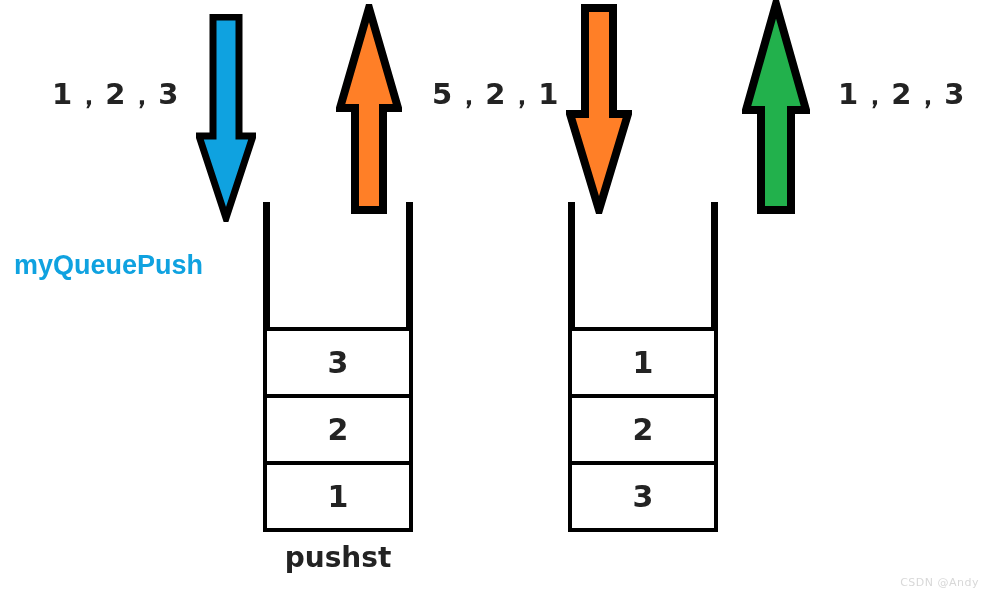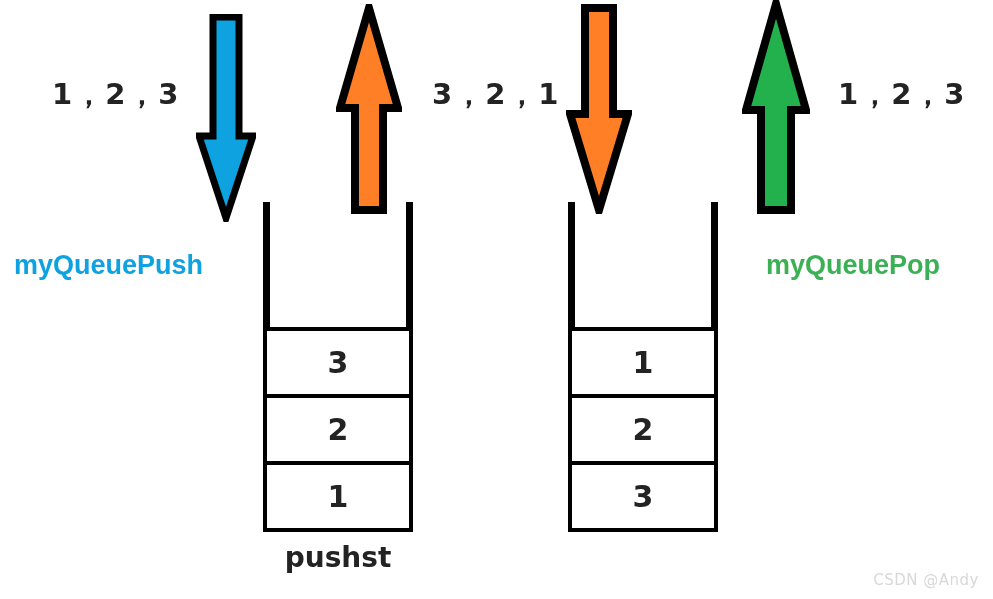--- a/index.html
+++ b/index.html
@@ -110,41 +110,40 @@
     line-height: 1;
     white-space: nowrap;
   }
 
   
   #watermark {
     position: absolute;
     right: 14px;
     bottom: 10px;
     font-family: "DejaVu Sans", "Liberation Sans", sans-serif;
-    font-size: 15px;
+    font-size: 11px;
     color: #d8d8d8;
     white-space: nowrap;
     letter-spacing: 0.5px;
     text-align: right;
   }
 </style>
 </head>
 <body>
 
 <div id="canvas">
 
   <div class="seq-label" id="seq-push-in">1，2，3</div>
 
-  <div class="seq-label" id="seq-transfer">3，2，1</div>
+  <div class="seq-label" id="seq-transfer">5，2，1</div>
 
   <div class="seq-label" id="seq-pop-out">1，2，3</div>
 
   <div class="op-label" id="op-push" style="color:#0FA2E0">myQueuePush</div>
 
-  <div class="op-label" id="op-pop" style="color:#3CB054">myQueuePop</div>
 
   <svg class="arrow" id="arrow-push-down" viewBox="0 0 60 208">
     <polygon points="17,3 43,3 43,122 57,122 30,204 3,122 17,122" fill="#0FA2E0" stroke="#000000" stroke-width="7" stroke-linejoin="miter"></polygon>
   </svg>
 
   <svg class="arrow" id="arrow-transfer-up" viewBox="0 0 66 210">
     <polygon points="33,4 62,104 47,104 47,206 19,206 19,104 4,104" fill="#FF7F27" stroke="#000000" stroke-width="8" stroke-linejoin="miter"></polygon>
   </svg>
 
   <svg class="arrow" id="arrow-transfer-down" viewBox="0 0 66 210">

